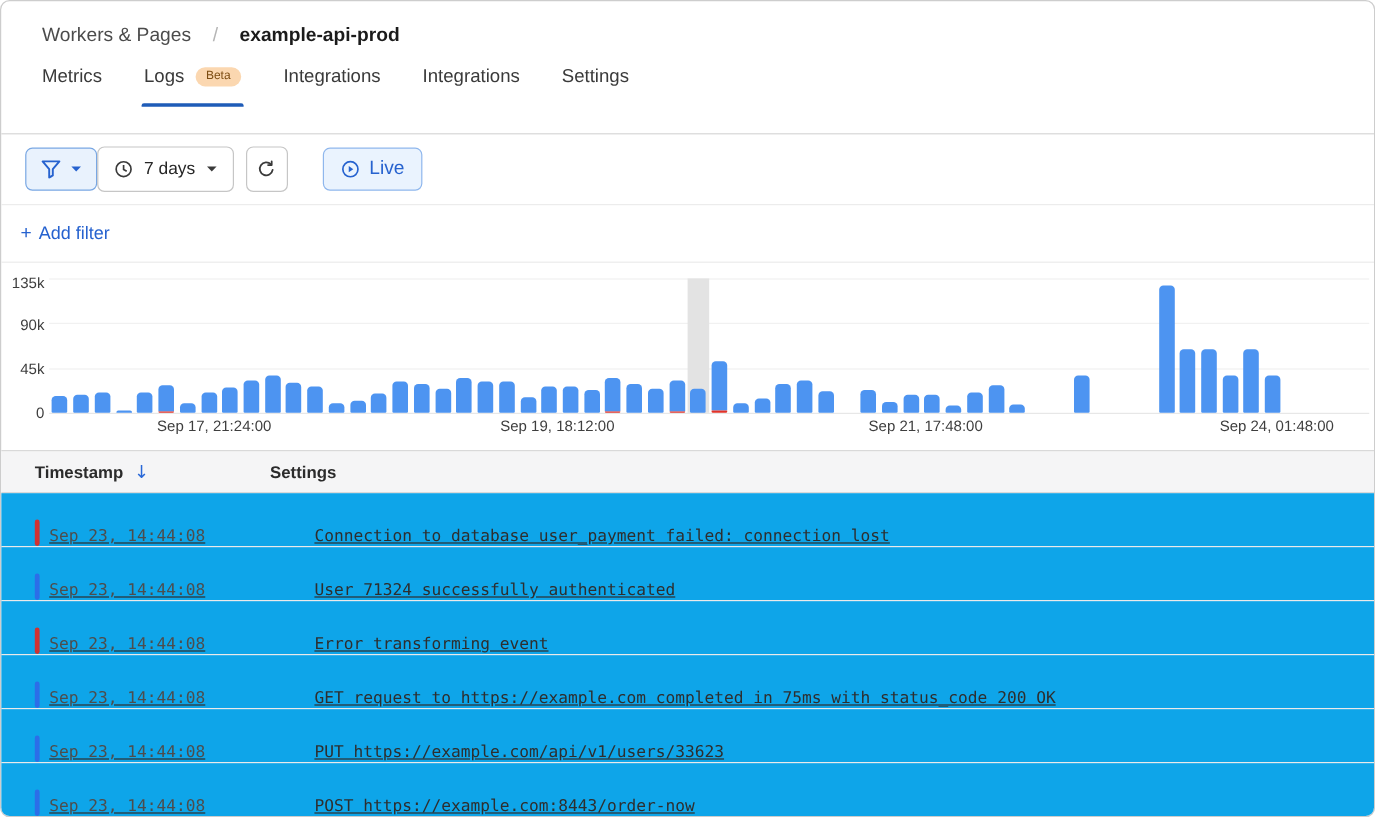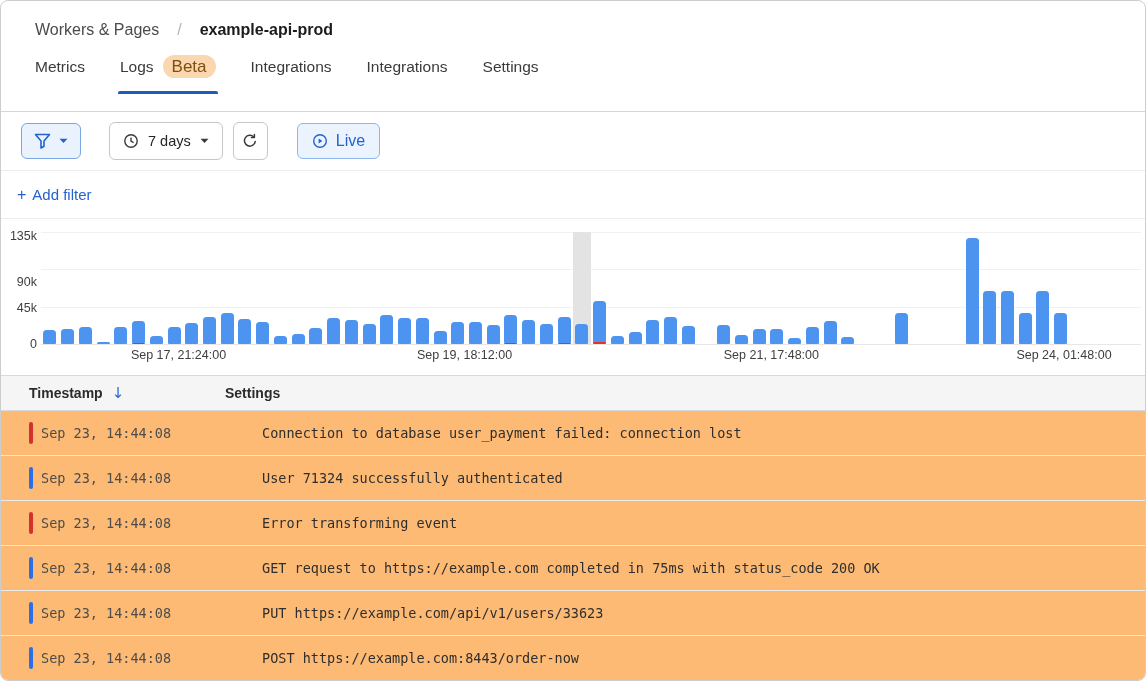--- a/index.html
+++ b/index.html
@@ -17,52 +17,52 @@
   .header{height:111px;border-bottom:1px solid #d6d6d6;position:relative;padding:0 34px;}
   .breadcrumb{padding-top:20px;font-size:16px;color:#4b4b4b;display:flex;align-items:center;gap:18px;}
   .breadcrumb .bc-parent{cursor:pointer;}
   .breadcrumb .bc-sep{color:#b5b5b5;}
   .breadcrumb .bc-current{color:#1b1b1b;font-weight:700;}
   .tabs{display:flex;gap:35px;margin-top:16px;}
   .tab{font-size:15.5px;color:#3a3a3a;padding-bottom:16px;position:relative;cursor:pointer;
        display:flex;align-items:center;gap:9px;text-decoration:none;}
   .tab.active::after{content:"";position:absolute;left:-2px;right:-2px;bottom:0;height:3px;
        background:var(--underline);border-radius:2px 2px 0 0;}
-  .beta-badge{background:var(--beta-bg);color:var(--beta-text);font-size:17px;
+  .beta-badge{background:var(--beta-bg);color:var(--beta-text);font-size:10px;
        padding:3px 9px;border-radius:999px;line-height:1;}
   .header-actions{position:absolute;right:30px;top:58px;display:flex;align-items:center;gap:26px;}
   .visit-link{display:flex;align-items:center;gap:7px;color:var(--accent);font-size:15px;cursor:pointer;text-decoration:none;}
   .edit-code-btn{display:flex;align-items:center;gap:9px;background:#fff;border:1px solid #7ba3e0;
        color:var(--accent);font-size:15px;height:37px;padding:0 16px;border-radius:6px;cursor:pointer;
        font-family:inherit;}
 
   
   .toolbar{height:59px;border-bottom:1px solid #ececec;display:flex;align-items:center;padding:0 20px;}
   .filter-btn{width:60px;height:36px;background:#e9f2fd;border:1px solid #79a7e3;border-radius:6px;
        display:flex;align-items:center;justify-content:center;gap:8px;cursor:pointer;}
   .search-box{flex:1;height:36px;margin:0 13px;border:1px solid #8f8f8f;border-radius:6px;background:#fff;
        display:flex;align-items:center;padding:0 11px;gap:8px;}
   .search-box input{border:none;outline:none;flex:1;font-size:14.5px;font-family:inherit;color:#222;background:transparent;}
   .search-box input::placeholder{color:#545454;opacity:1;}
   .range-btn{height:38px;background:#fff;border:1px solid #c6c6c6;border-radius:6px;display:flex;
-       align-items:center;gap:9px;padding:0 13px;font-size:14.5px;color:#262626;cursor:pointer;font-family:inherit;margin-left:28px;}
+       align-items:center;gap:9px;padding:0 13px;font-size:14.5px;color:#262626;cursor:pointer;font-family:inherit;}
   .refresh-btn{width:35px;height:38px;margin-left:10px;background:#fff;border:1px solid #c6c6c6;border-radius:6px;
        display:flex;align-items:center;justify-content:center;cursor:pointer;}
   .live-btn{margin-left:29px;height:36px;background:#eaf3fe;border:1px solid #8fb7ed;border-radius:6px;
        display:flex;align-items:center;gap:8px;padding:0 14px;color:var(--accent);font-size:16px;cursor:pointer;font-family:inherit;}
 
   
   .addfilter-row{height:48px;border-bottom:1px solid #ececec;display:flex;align-items:center;padding:0 16px;}
   .add-filter{color:var(--accent);font-size:15px;display:flex;align-items:center;gap:6px;cursor:pointer;text-decoration:none;}
   .add-filter .plus{font-size:16px;}
 
   
   .chart{position:relative;height:156px;}
   .y-label{position:absolute;left:0;width:36px;text-align:right;font-size:12.5px;color:#3e3e3e;line-height:14px;}
-  .y-label.y0{top:10px;} .y-label.y1{top:56px;} .y-label.y2{top:82px;} .y-label.y3{top:118px;}
+  .y-label.y0{top:10px;} .y-label.y1{top:45px;} .y-label.y2{top:82px;} .y-label.y3{top:118px;}
   .plot{position:absolute;left:40px;right:4px;top:13px;height:112px;}
   .gridline{position:absolute;left:0;right:0;height:1px;background:#f1f1f1;}
   .gridline.g0{top:0;} .gridline.g1{top:33.33%;} .gridline.g2{top:66.67%;} .gridline.g3{top:112px;background:#e7e7e7;}
   .bars{position:absolute;left:0;right:0;top:0;height:112px;display:flex;align-items:flex-end;}
   .bar-slot{flex:1;height:112px;display:flex;align-items:flex-end;justify-content:center;}
   .bar-slot.highlight{background:var(--band);}
   .bar-stack{width:13px;display:flex;flex-direction:column;justify-content:flex-end;}
   .bar-info{background:var(--bar-info);border-radius:3.5px 3.5px 1px 1px;}
   .bar-err{background:var(--bar-error);border-radius:0 0 1px 1px;}
   .x-label{position:absolute;top:116px;transform:translateX(-50%);font-size:12.5px;color:#3e3e3e;white-space:nowrap;}
@@ -78,22 +78,22 @@
   .dot{width:11px;height:11px;border-radius:50%;flex:0 0 auto;}
   .dot.info{background:var(--bar-info);}
   .dot.err{background:var(--bar-error);}
   .tt-val{margin-left:auto;font-weight:700;font-size:14px;color:#1f1f1f;}
 
   
   .thead{height:36px;background:#f5f5f6;border-top:1px solid #d9d9d9;border-bottom:1px solid #d9d9d9;
        display:flex;align-items:center;font-size:14px;font-weight:700;color:#2b2b2b;}
   .th-ts{width:224px;padding-left:28px;display:flex;align-items:center;gap:9px;cursor:pointer;}
   .sort-arrow{color:#2968d8;font-weight:400;font-size:15px;font-family:"DejaVu Sans",sans-serif;}
-  .log-row{height:45px;border-bottom:1px solid #eaeaea;display:flex;align-items:center;
-       font-family:"DejaVu Sans Mono",monospace;font-size:13.5px;cursor:pointer;background:#fdba74;}
+  .log-row{height:45px;border-bottom:1px solid #eaeaea;display:flex;align-items:flex-end;
+       font-family:"DejaVu Sans Mono",monospace;font-size:13.5px;cursor:pointer;background:#0ea5e9;text-decoration:underline;}
   .row-indicator{width:4px;height:22px;border-radius:2.5px;margin-left:28px;margin-right:8px;flex:0 0 auto;}
   .row-indicator.error{background:var(--level-error);}
   .row-indicator.info{background:var(--level-info);}
   .row-ts{width:184px;color:#4d4d4d;flex:0 0 auto;}
   .row-msg{color:#2e2e2e;white-space:nowrap;margin-left:37px;}
 
   svg{display:block;}
 </style>
 </head>
 <body>

